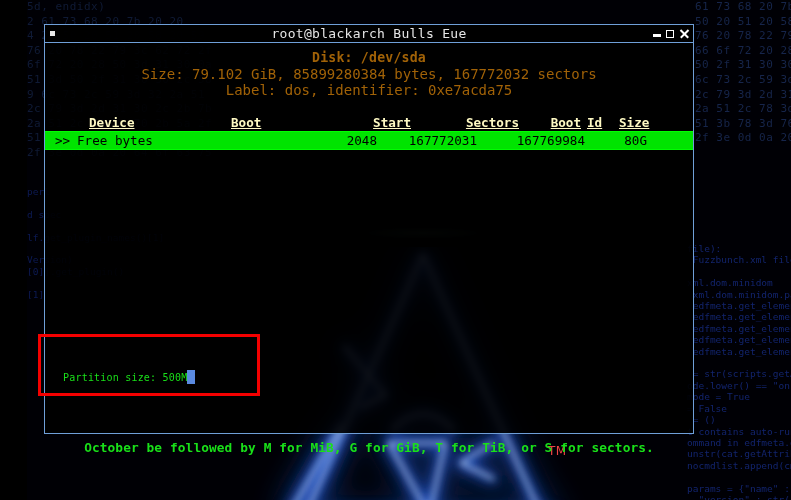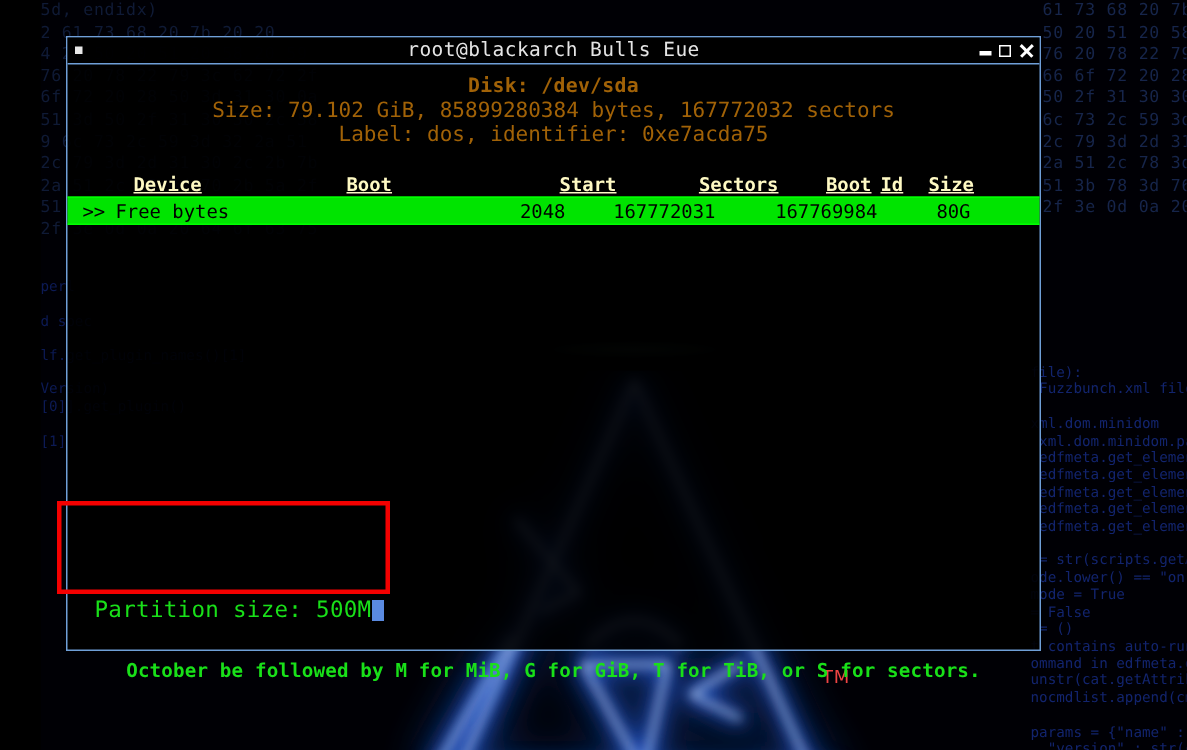--- a/index.html
+++ b/index.html
@@ -197,23 +197,23 @@
   
   #prompt-area {
     position: absolute;
     left: 0; top: 316px;
     width: 100%;
     color: #19e019;
     font-size: 12.6px;
   }
   #prompt-line {
     position: absolute;
-    left: 18px; top: 32px;
+    left: 18px; top: 4px;
     white-space: pre;
-    font-size: 15px;
+    font-size: 10px;
     letter-spacing: .2px;
   }
   #cursor-block {
     display: inline-block;
     width: 8px; height: 14px;
     background: #5a8ae0;
     vertical-align: -3px;
   }
   #hint-line {
     position: absolute;

